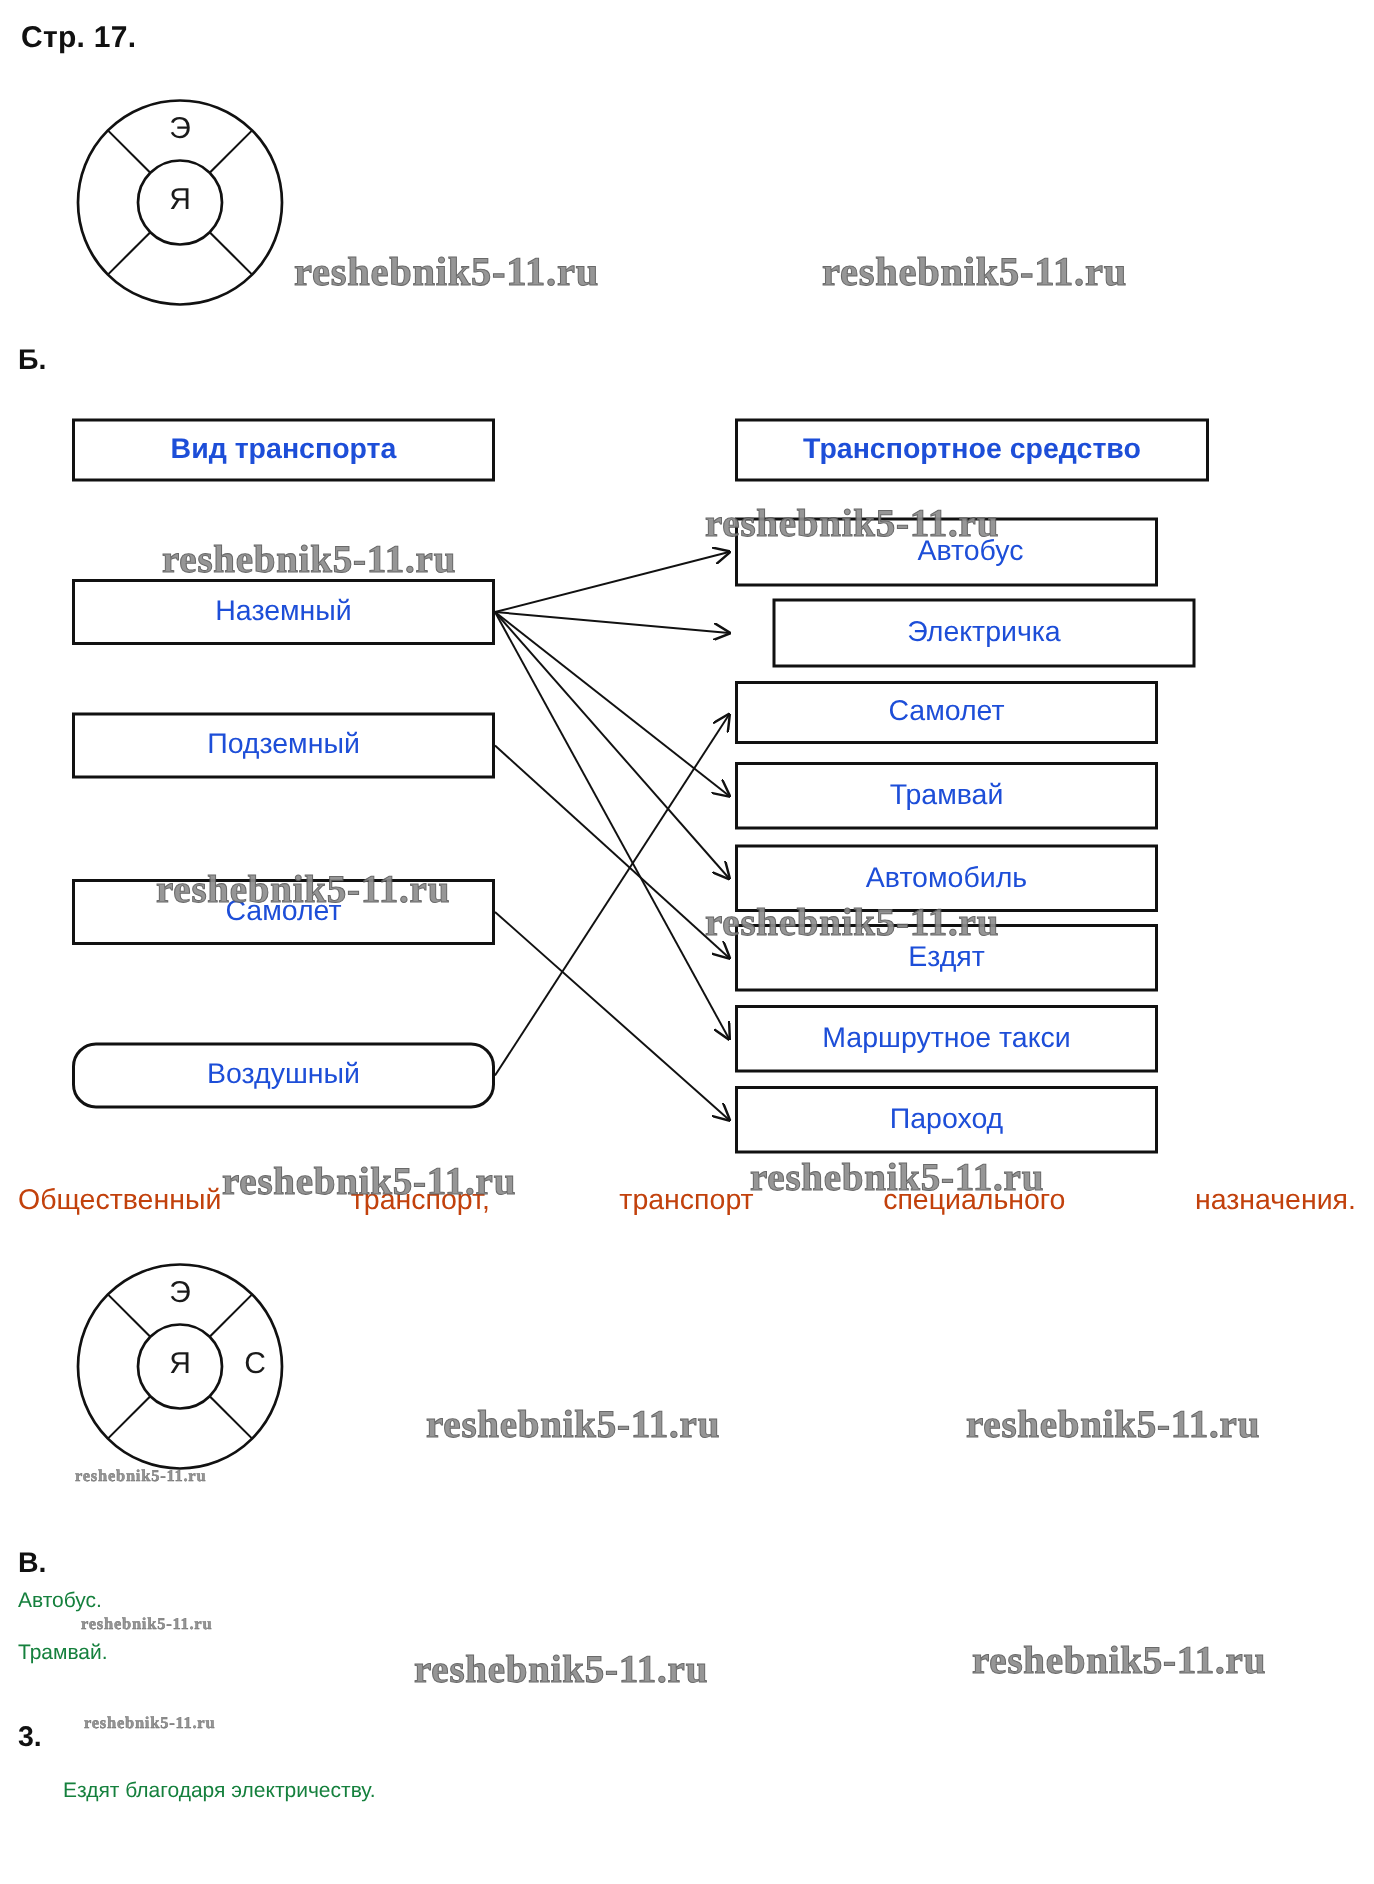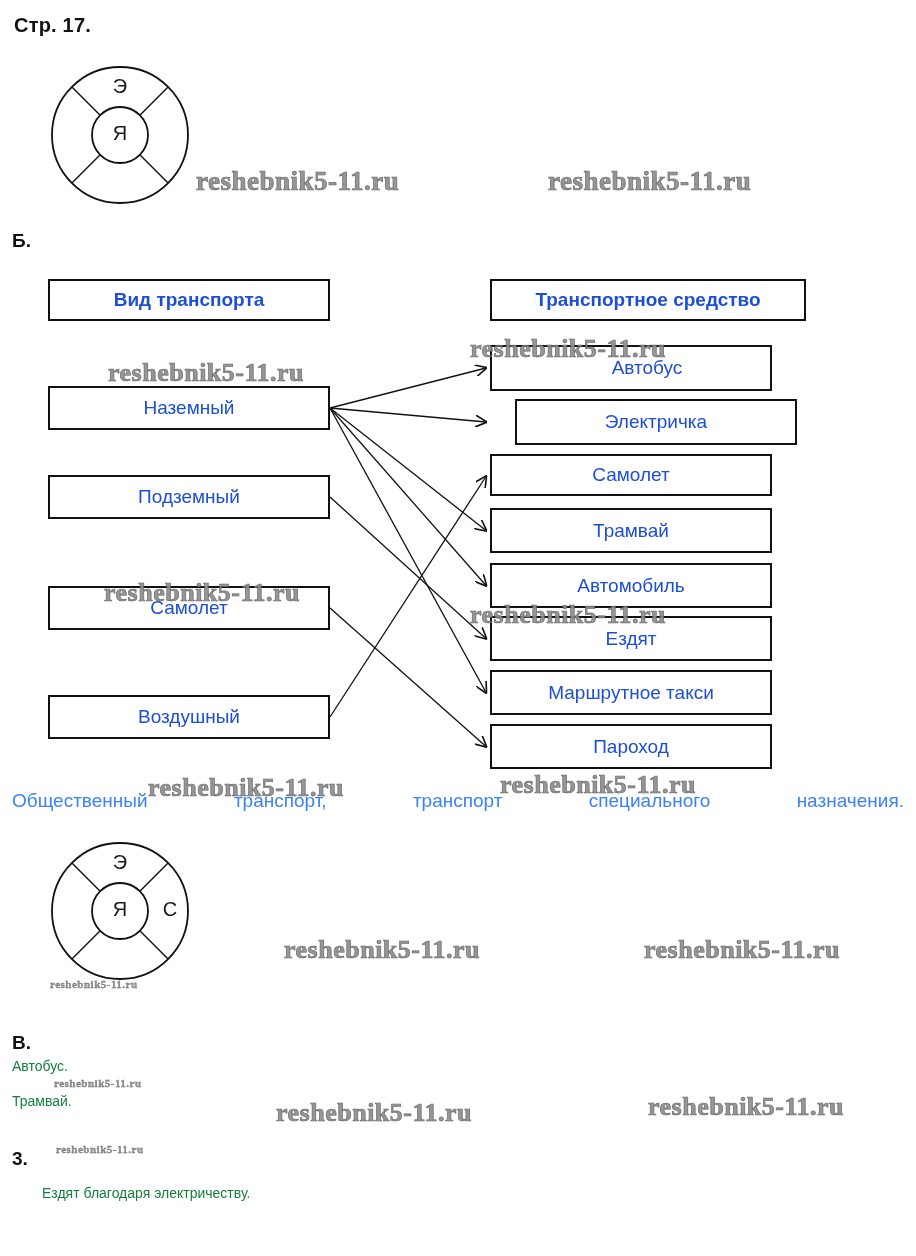--- a/index.html
+++ b/index.html
@@ -35,21 +35,21 @@
   }
   .body-text {
     position: absolute;
     font-size: 14px;
     color: #15803d;
     white-space: nowrap;
   }
   .justified-line {
     position: absolute;
     font-size: 19px;
-    color: #3b82f6;
+    color: #c2410c;
     display: flex;
     justify-content: space-between;
   }
 
   
   .wm {
     position: absolute;
     font-family: "Liberation Serif", serif;
     font-weight: bold;
     color: #8e8e8e;
@@ -130,21 +130,21 @@
     </div>
 
   <div class="section-label" style="left:12px; top:230px;">Б.</div>
 
   <div id="flow-boxes">
       <div class="fbox head" style="left: 48px; top: 279px; width: 282px; height: 42px;">Вид транспорта</div>
       <div class="fbox head" style="left: 490px; top: 279px; width: 316px; height: 42px;">Транспортное средство</div>
       <div class="fbox" style="left: 48px; top: 386px; width: 282px; height: 44px;">Наземный</div>
       <div class="fbox" style="left: 48px; top: 475px; width: 282px; height: 44px;">Подземный</div>
       <div class="fbox" style="left: 48px; top: 586px; width: 282px; height: 44px;">Самолет</div>
-      <div class="fbox" style="left: 48px; top: 695px; width: 282px; height: 44px;">Воздушный</div>
+      <div class="fbox" style="left: 48px; top: 695px; width: 282px; height: 44px; border-radius: 16px;">Воздушный</div>
       <div class="fbox" style="left: 490px; top: 345px; width: 282px; height: 46px; padding-left: 32px;">Автобус</div>
       <div class="fbox" style="left: 490px; top: 399px; width: 282px; height: 46px; margin-left: 25px;">Электричка</div>
       <div class="fbox" style="left: 490px; top: 454px; width: 282px; height: 42px;">Самолет</div>
       <div class="fbox" style="left: 490px; top: 508px; width: 282px; height: 45px;">Трамвай</div>
       <div class="fbox" style="left: 490px; top: 563px; width: 282px; height: 45px;">Автомобиль</div>
       <div class="fbox" style="left: 490px; top: 616px; width: 282px; height: 45px;">Ездят</div>
       <div class="fbox" style="left: 490px; top: 670px; width: 282px; height: 45px;">Маршрутное такси</div>
       <div class="fbox" style="left: 490px; top: 724px; width: 282px; height: 45px;">Пароход</div>
     </div>
 

